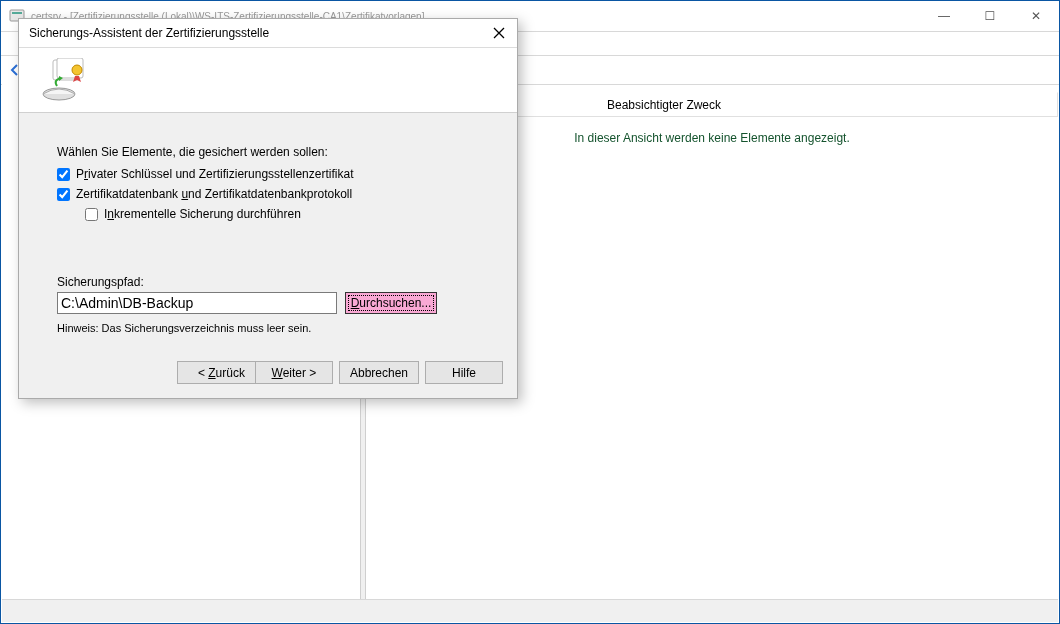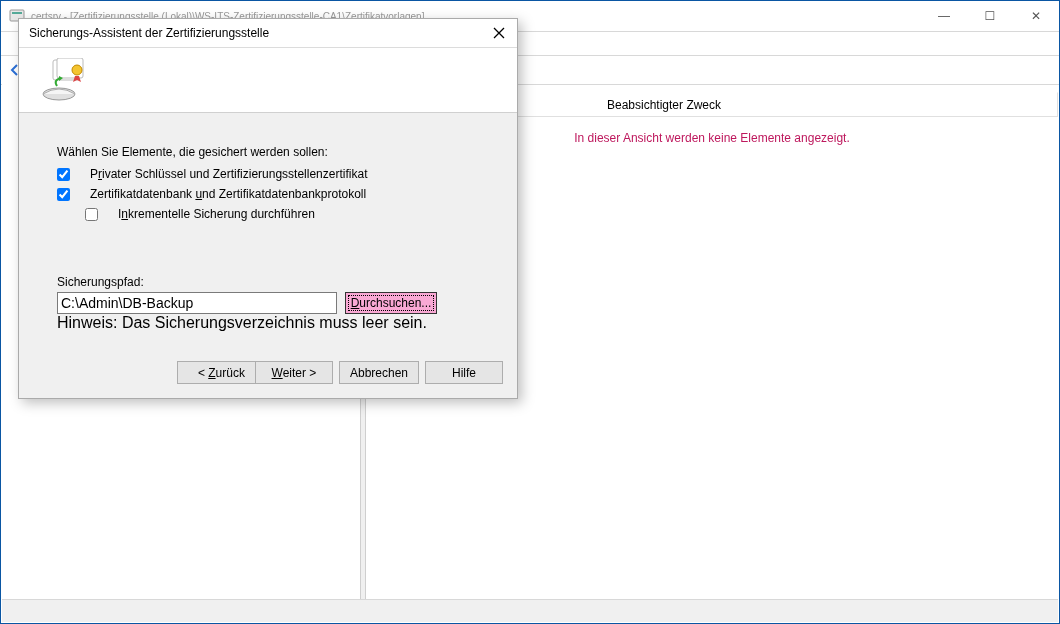--- a/index.html
+++ b/index.html
@@ -105,21 +105,21 @@
     border-right: 1px solid #e0e0e0;
     border-top: 1px solid #fff;
     background: #fff;
     display: flex;
     align-items: center;
   }
   .col-name { width: 210px; }
   .col-purpose { flex: 1; }
   .empty-msg {
     padding: 14px 12px;
-    color: #be185d;
+    color: #14532d;
     font-size: 12px;
     text-align: center;
   }
   .statusbar {
     position: absolute;
     left: 1px; right: 1px; bottom: 1px;
     height: 22px;
     background: #f0f0f0;
     border-top: 1px solid #d8d8d8;
   }
@@ -182,21 +182,21 @@
     background: #f0f0f0;
     min-height: 238px;
     box-sizing: border-box;
   }
   .group-label {
     margin-bottom: 8px;
   }
   .chk-row {
     display: flex;
     align-items: center;
-    gap: 20px;
+    gap: 6px;
     margin-bottom: 6px;
   }
   .chk-row.indent {
     margin-left: 28px;
   }
   .chk-row input[type=checkbox] {
     width: 13px; height: 13px;
     margin: 0;
   }
   .chk-row label u { text-decoration: underline; }
@@ -223,21 +223,22 @@
     width: 92px;
     border: 1px solid #333;
     outline: 1px dotted #000;
     outline-offset: -4px;
     background: #f9a8d4;
     font-family: inherit;
     font-size: 12px;
     padding: 0;
   }
   .hint {
-    font-size: 16px;
+    margin-top: 8px;
+    font-size: 11px;
   }
   .dlg-footer {
     background: #f0f0f0;
     padding: 10px 14px 14px;
     display: flex;
     justify-content: flex-end;
     gap: 6px;
   }
   .btngrp {
     display: flex;

